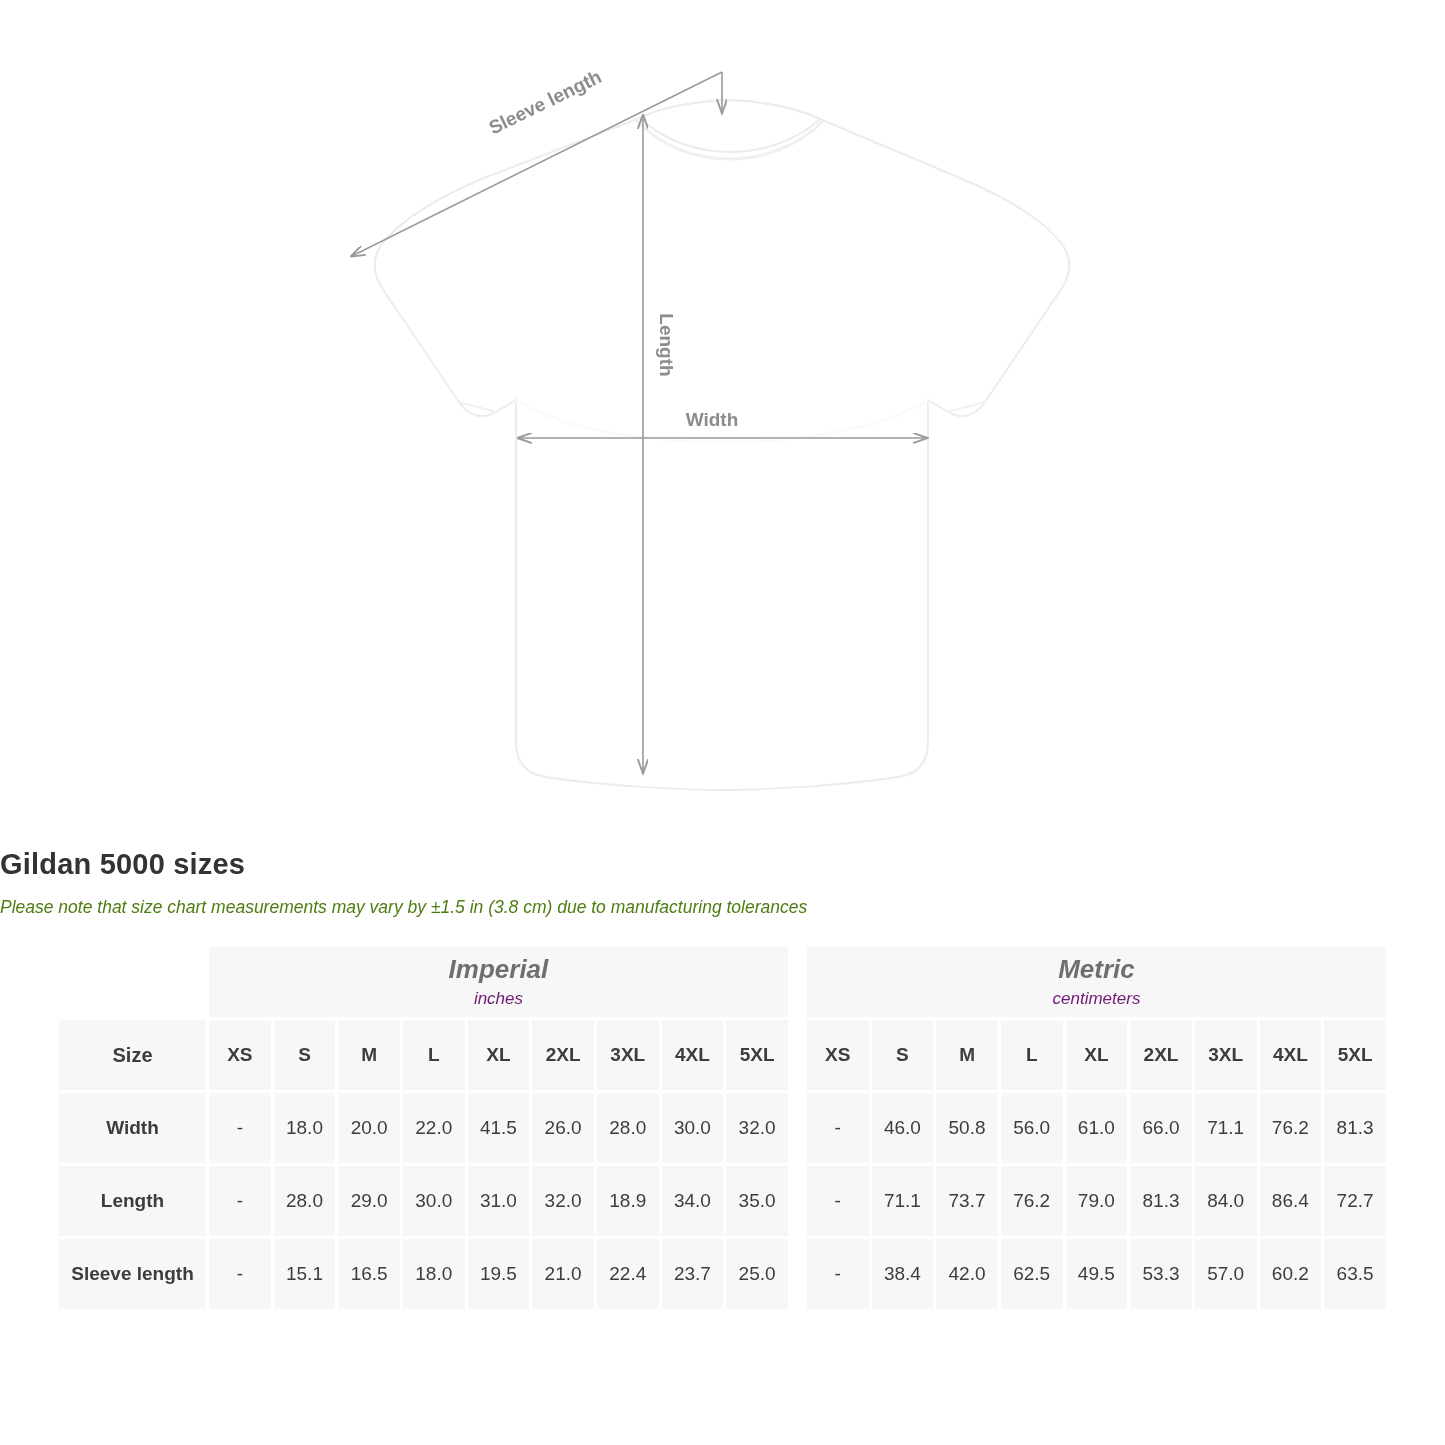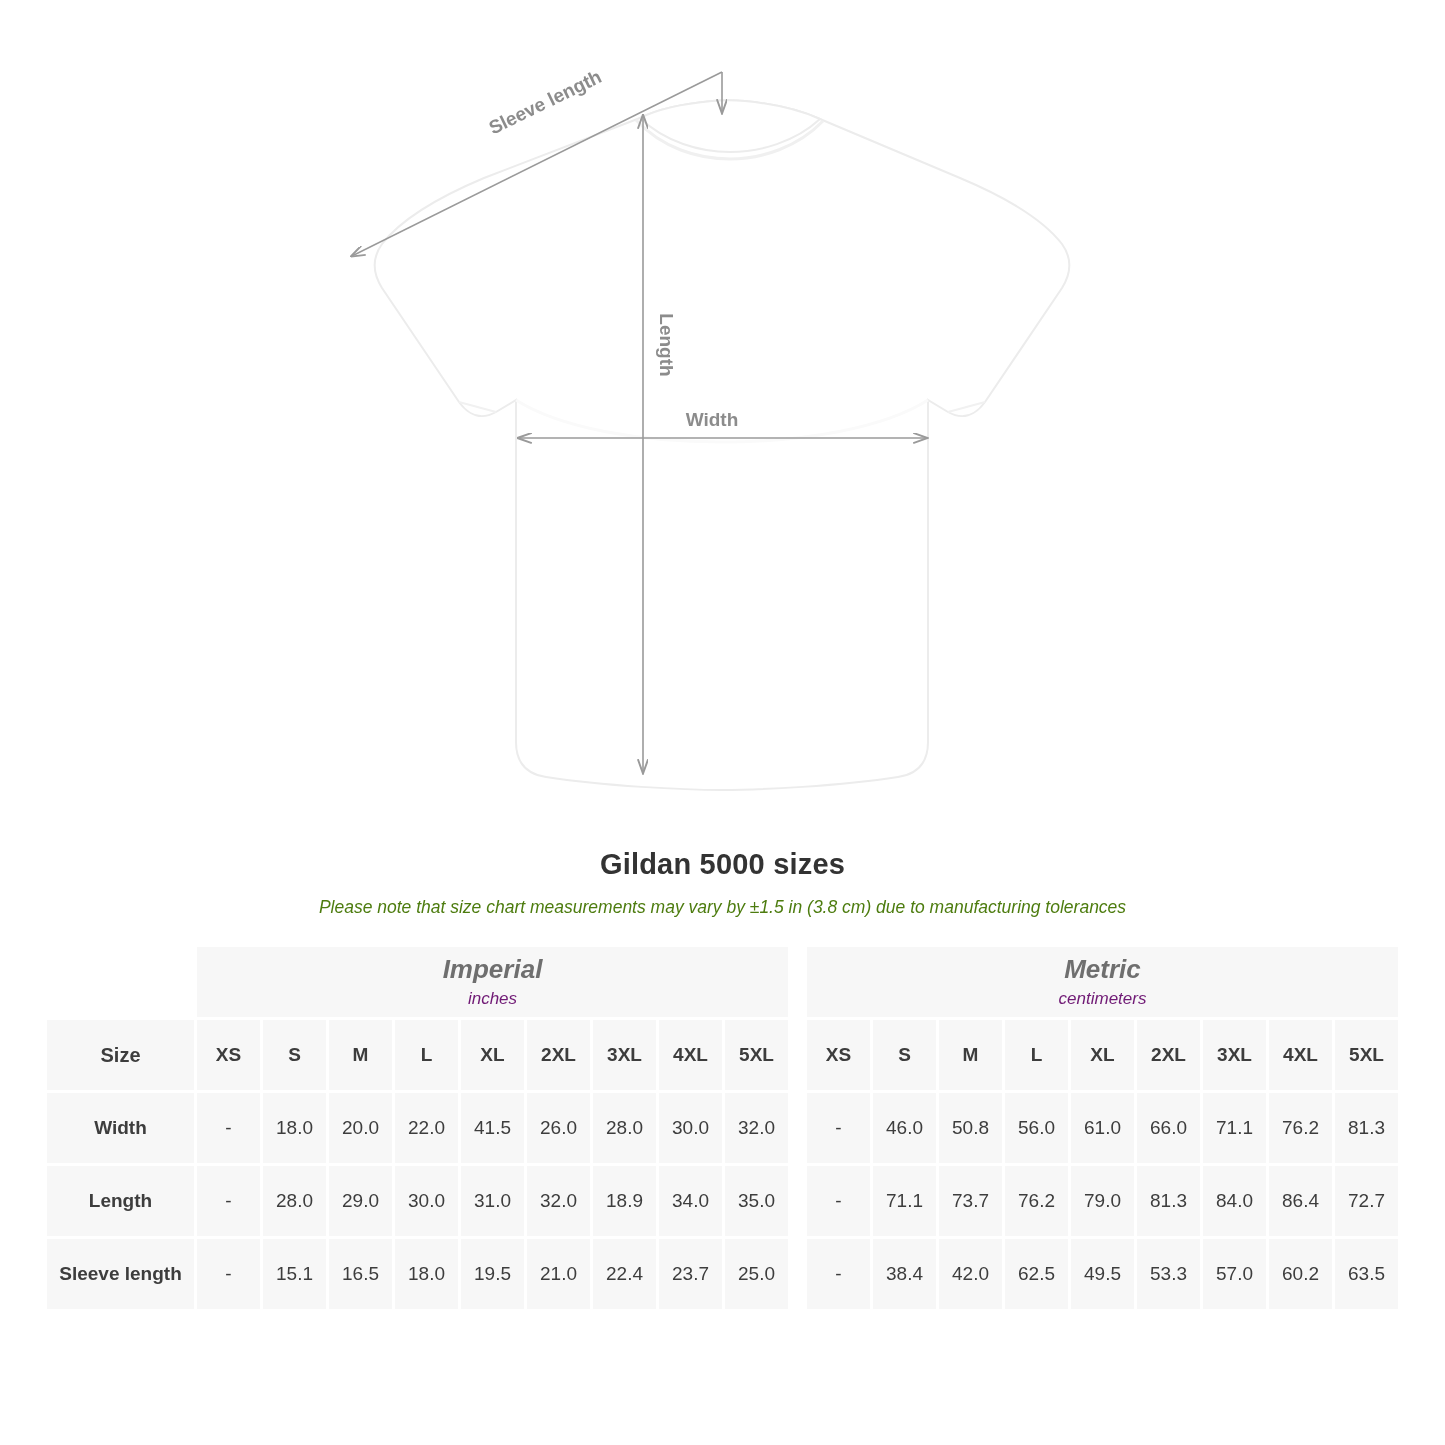--- a/index.html
+++ b/index.html
@@ -29,40 +29,40 @@
     height: 830px;
   }
   .illustration svg {
     display: block;
     width: 1445px;
     height: 830px;
   }
 
   
   .title-block {
-    text-align: center;
+    text-align: left;
     padding-top: 18px;
   }
   .chart-title {
     font-size: 29px;
     font-weight: bold;
     color: #333333;
     letter-spacing: .2px;
   }
   .chart-note {
     margin-top: 16px;
     font-size: 17.5px;
     font-style: italic;
     color: #4d7c0f;
   }
 
   
   .table-wrap {
     margin-top: 26px;
-    padding: 0 44px;
+    padding: 0 56px;
   }
   table.size-table {
     width: 100%;
     border-collapse: collapse;
     table-layout: fixed;
   }
   table.size-table td,
   table.size-table th {
     border: 3px solid #ffffff;
     text-align: center;

